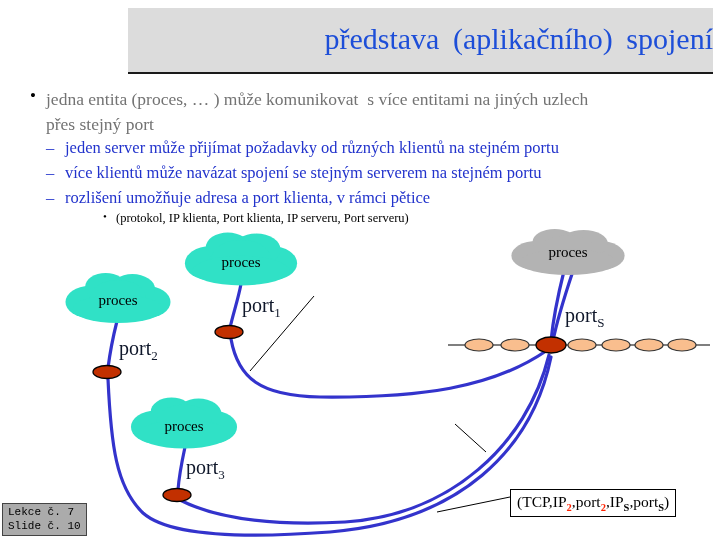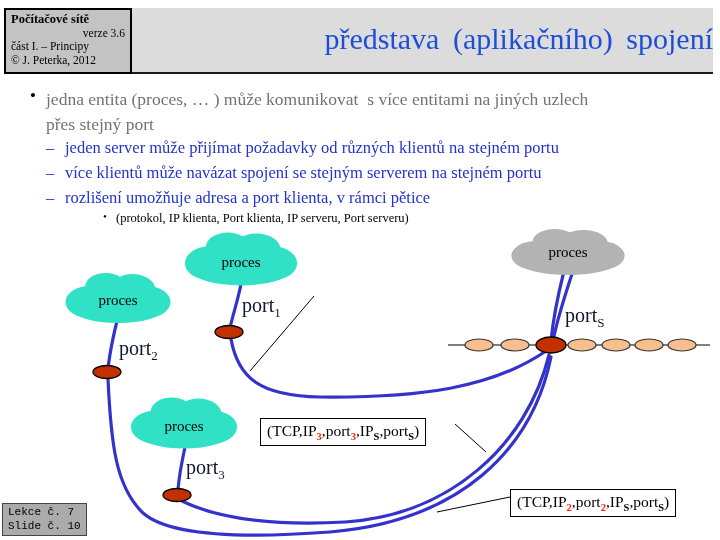--- a/index.html
+++ b/index.html
@@ -50,26 +50,20 @@
   
   .footer-box{position:absolute;left:2px;top:503px;background:#ababab;border:1px solid #444;
     padding:2px 5px;font-family:"Liberation Mono", monospace;font-size:11px;
     line-height:13.5px;color:#000;z-index:5;}
 </style>
 </head>
 <body>
 
 <div class="slide">
 
-  <div class="header-box">
-    <div class="course">Počítačové sítě</div>
-    <div class="version">verze 3.6</div>
-    <div>část I.  –  Principy</div>
-    <div>© J. Peterka, 2012</div>
-  </div>
   <div class="title-bar">
     <span class="page-title">představa (aplikačního) spojení</span>
   </div>
 
   <div class="bullets">
     <span class="b-dot">•</span>
     <div class="b-main">jedna entita (proces, … ) může komunikovat  s více entitami na jiných uzlech
 přes stejný port</div>
     <span class="b-dash b-dash1">–</span>
     <div class="b-sub b-sub1">jeden server může přijímat požadavky od různých klientů na stejném portu</div>
@@ -129,23 +123,20 @@
   <div class="cloud-label" style="left:241px;top:262px">proces</div>
   <div class="cloud-label" style="left:118px;top:300px">proces</div>
   <div class="cloud-label" style="left:184px;top:426px">proces</div>
   <div class="cloud-label" style="left:568px;top:252px">proces</div>
 
   <div class="port-label" style="left:242px;top:294px"><span>port</span><sub>1</sub></div>
   <div class="port-label" style="left:119px;top:337px"><span>port</span><sub>2</sub></div>
   <div class="port-label" style="left:186px;top:456px"><span>port</span><sub>3</sub></div>
   <div class="port-label" style="left:565px;top:304px"><span>port</span><sub>S</sub></div>
 
-  <div class="tuple-box" style="left:260px;top:418px">
-    <span>(TCP,IP</span><sub class="red">3</sub><span>,port</span><sub class="red">3</sub><span>,IP</span><sub>S</sub><span>,port</span><sub>S</sub><span>)</span>
-  </div>
   <div class="tuple-box" style="left:510px;top:489px">
     <span>(TCP,IP</span><sub class="red">2</sub><span>,port</span><sub class="red">2</sub><span>,IP</span><sub>S</sub><span>,port</span><sub>S</sub><span>)</span>
   </div>
 
   <div class="footer-box">
     <div>Lekce č. 7</div>
     <div>Slide č. 10</div>
   </div>
 
 </div>

